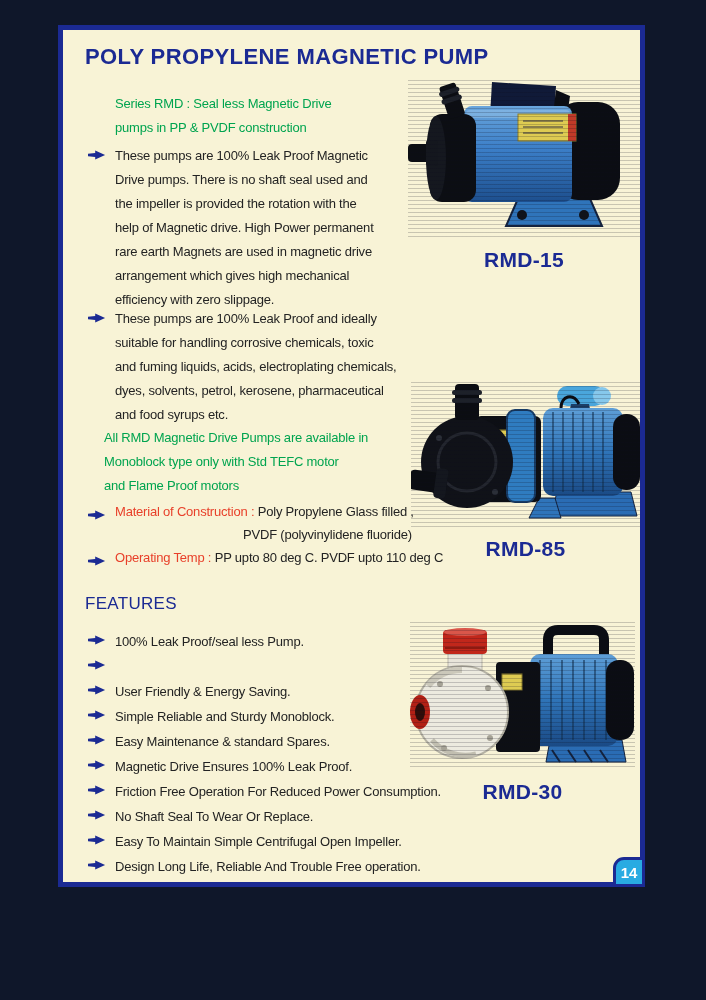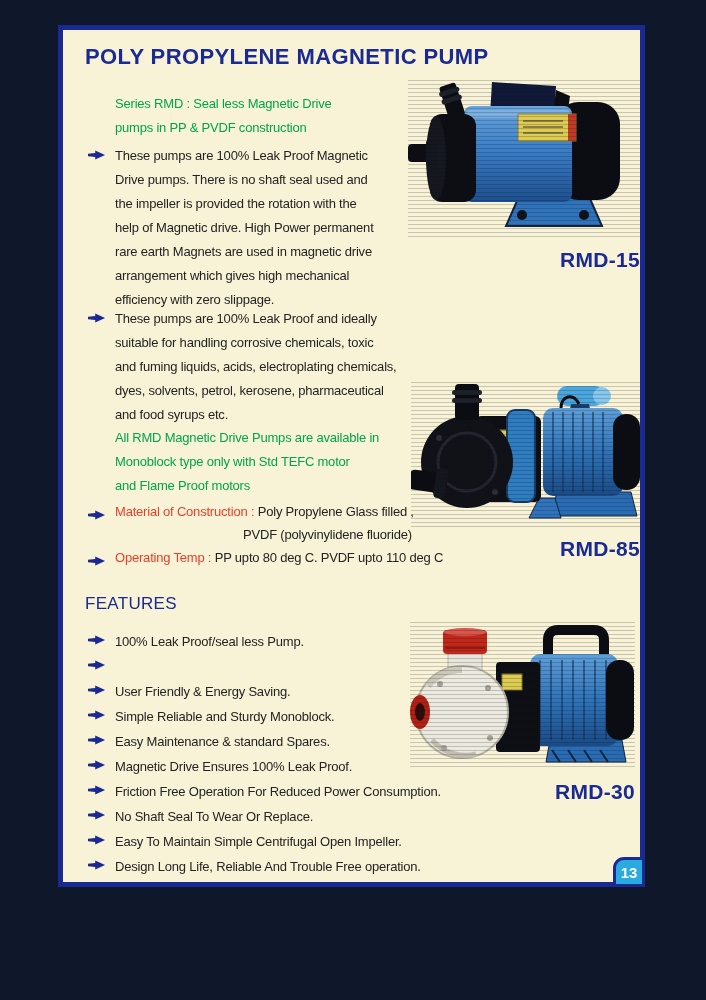--- a/index.html
+++ b/index.html
@@ -8,21 +8,21 @@
   .canvas { position:relative; width:706px; height:1000px; background:#0f172a; }
   .frame { position:absolute; left:58px; top:25px; width:587px; height:862px;
     border:5px solid var(--navy,#1b2a93); background:var(--cream,#f8f3d6); }
   .title { position:absolute; left:22px; top:14px; font-size:22px; font-weight:bold;
     letter-spacing:.4px; color:var(--navy); white-space:nowrap; }
   .intro { position:absolute; left:52px; top:62px; font-size:13px; line-height:24px;
     color:var(--green); letter-spacing:-.2px; white-space:nowrap; }
   .para { position:absolute; left:25px; }
   .para .ptext { margin-left:27px; font-size:13px; line-height:24px; color:var(--ink);
     letter-spacing:-.2px; white-space:nowrap; }
-  .para.green-para .ptext { color:var(--green); margin-left:27px; }
+  .para.green-para .ptext { color:var(--green); margin-left:16px; }
   .p0 { top:114px; } .p1 { top:277px; } .p2 { top:396px; }
   .arr { position:absolute; left:0; top:5px; width:18px; height:12px; display:inline-block; }
   .arr svg { display:block; }
   .spec { position:absolute; left:25px; font-size:13px; letter-spacing:-.2px; color:var(--ink);
     white-space:nowrap; }
   .s0 { top:474px; } .s1 { top:520px; }
   .spec .line1 { margin-left:27px; line-height:16px; }
   .spec .line2 { margin-left:155px; margin-top:7px; line-height:16px; }
   .red { color:var(--red); }
   .features-h { position:absolute; left:22px; top:564px; font-size:17px; font-weight:normal;
@@ -33,21 +33,21 @@
   .frow .ftext { display:inline-block; margin-left:27px; font-size:13px; color:var(--ink);
     letter-spacing:-.2px; white-space:nowrap; }
   .product { position:absolute; }
   .prod15 { left:345px; top:50px; width:232px; }
   .prod85 { left:348px; top:352px; width:229px; }
   .prod30 { left:347px; top:592px; width:225px; }
   .photo { position:relative; width:100%; }
   .photo svg { display:block; width:100%; height:auto; }
   .scan { position:absolute; inset:0; pointer-events:none;
     background:repeating-linear-gradient(180deg, rgba(12,12,28,.20) 0 1px, transparent 1px 4px); }
-  .model { margin-top:10px; text-align:right; font-size:21px; font-weight:bold;
+  .model { margin-top:10px; text-align:center; font-size:21px; font-weight:bold;
     color:var(--navy); letter-spacing:.3px; }
   .badge { position:absolute; right:-5px; bottom:-5px; width:32px; height:30px;
     background:var(--badge,#29abe2); border:3px solid var(--navy);
     border-top-left-radius:11px; color:#ffffff; font-size:15px; font-weight:bold;
     display:flex; align-items:center; justify-content:center; }
 </style>
 </head>
 <body>
 
 <div class="canvas">
@@ -283,15 +283,15 @@
           <circle cx="80" cy="116" r="3" fill="#a5a295"></circle>
           <circle cx="34" cy="126" r="3" fill="#a5a295"></circle>
           <ellipse cx="10" cy="90" rx="10" ry="17" fill="#b22015"></ellipse>
           <ellipse cx="10" cy="90" rx="5" ry="9" fill="#2f0d09"></ellipse>
         </svg>
         <div class="scan"></div>
       </div>
       <figcaption class="model">RMD-30</figcaption>
     </figure>
 
-    <div class="badge">13</div>
+    <div class="badge">14</div>
   </div>
 </div>
 
 </body></html>

